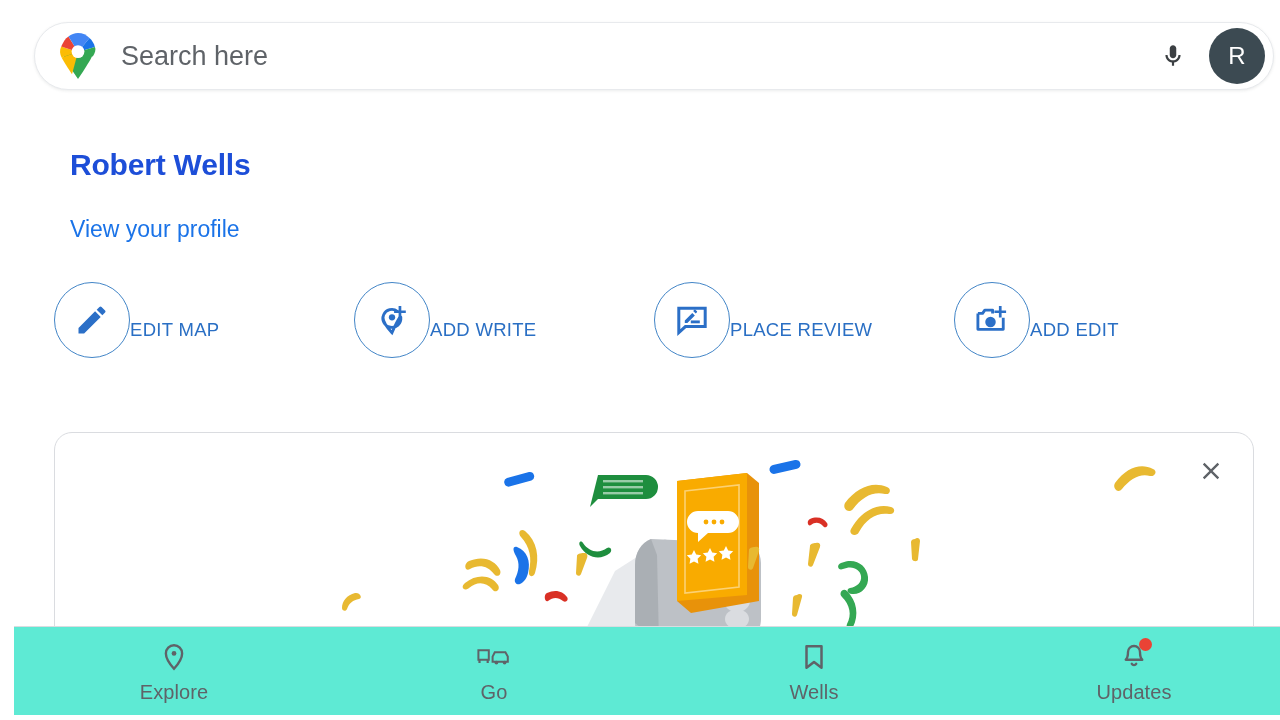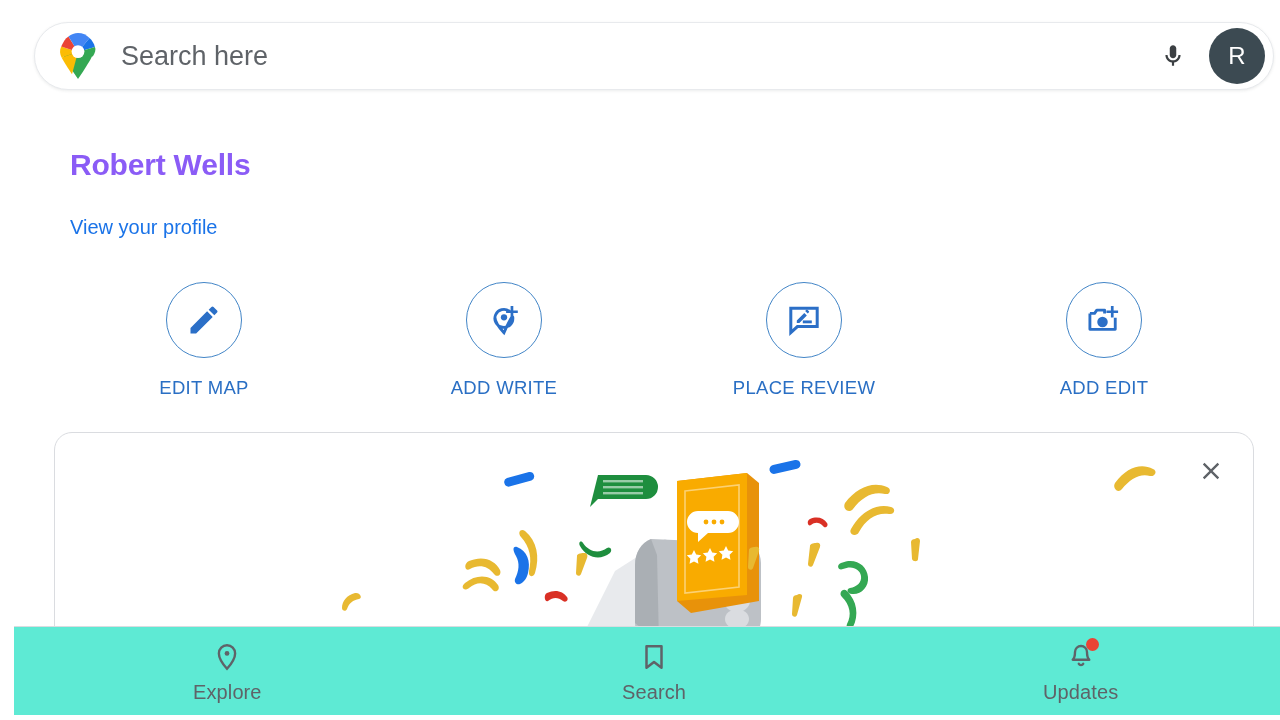--- a/index.html
+++ b/index.html
@@ -84,45 +84,44 @@
     letter-spacing: 0.2px;
   }
 
   
   .profile-name {
     position: absolute;
     left: 56px;
     top: 148px;
     font-size: 30px;
     font-weight: bold;
-    color: #8b5cf6;
+    color: #1d4ed8;
     letter-spacing: -0.2px;
   }
   .profile-link {
     position: absolute;
     left: 56px;
     top: 216px;
-    font-size: 20px;
+    font-size: 23px;
     color: #1a73e8;
     text-decoration: none;
     cursor: pointer;
   }
 
   
   .actions {
     position: absolute;
     left: 40px;
     top: 282px;
     width: 1200px;
     display: flex;
   }
   .action {
     flex: 1 1 0;
     display: flex;
-    flex-direction: column;
     align-items: center;
     cursor: pointer;
   }
   .action-circle {
     width: 76px;
     height: 76px;
     border-radius: 50%;
     border: 1.6px solid #4285c7;
     display: flex;
     align-items: center;
@@ -380,28 +379,40 @@
     <div class="nav-item">
       <div class="nav-icon">
         <svg width="30" height="30" viewBox="0 0 24 24">
           <path fill="none" stroke="#5f6368" stroke-width="1.9" d="M12 2.6c-3.6 0-6.5 2.9-6.5 6.5 0 4.9 6.5 12.3 6.5 12.3s6.5-7.4 6.5-12.3c0-3.6-2.9-6.5-6.5-6.5z"></path>
           <circle cx="12" cy="9.1" r="1.9" fill="#5f6368"></circle>
         </svg>
       </div>
       <div class="nav-label">Explore</div>
     </div>
 
+    <div class="nav-item">
+      <div class="nav-icon">
+        <svg width="36" height="30" viewBox="0 0 36 24">
+          <path fill="none" stroke="#5f6368" stroke-width="2" d="M2.4 5.2h10.4v9.6H2.4z"></path>
+          <path fill="#5f6368" d="M2.4 14.8h2.2v3.2H2.4zM10.6 14.8h2.2v3.2h-2.2z"></path>
+          <path fill="none" stroke="#5f6368" stroke-width="2" d="M16.6 11.6l2.2-4.4h10.6l2.4 4.4v5.2H16.6z"></path>
+          <circle cx="20.4" cy="17.6" r="1.9" fill="#5f6368"></circle>
+          <circle cx="28.6" cy="17.6" r="1.9" fill="#5f6368"></circle>
+        </svg>
+      </div>
+      <div class="nav-label">Go</div>
+    </div>
 
     <div class="nav-item">
       <div class="nav-icon">
         <svg width="30" height="30" viewBox="0 0 24 24">
           <path fill="none" stroke="#5f6368" stroke-width="2" stroke-linejoin="round" d="M6 3.4h12v17.2l-6-4.6-6 4.6z"></path>
         </svg>
       </div>
-      <div class="nav-label">Search</div>
+      <div class="nav-label">Wells</div>
     </div>
 
 
     <div class="nav-item">
       <div class="nav-icon">
         <svg width="30" height="30" viewBox="0 0 24 24">
           <path fill="none" stroke="#5f6368" stroke-width="1.9" stroke-linejoin="round" d="M12 3.2a4.8 4.8 0 0 0-4.8 4.8c0 4.6-1.8 6.2-1.8 6.2h13.2s-1.8-1.6-1.8-6.2A4.8 4.8 0 0 0 12 3.2z"></path>
           <path fill="none" stroke="#5f6368" stroke-width="1.9" stroke-linecap="round" d="M10.2 17.4a2 2 0 0 0 3.6 0"></path>
           <circle class="notif" cx="19" cy="5" r="0" fill="none"></circle>
         </svg>

